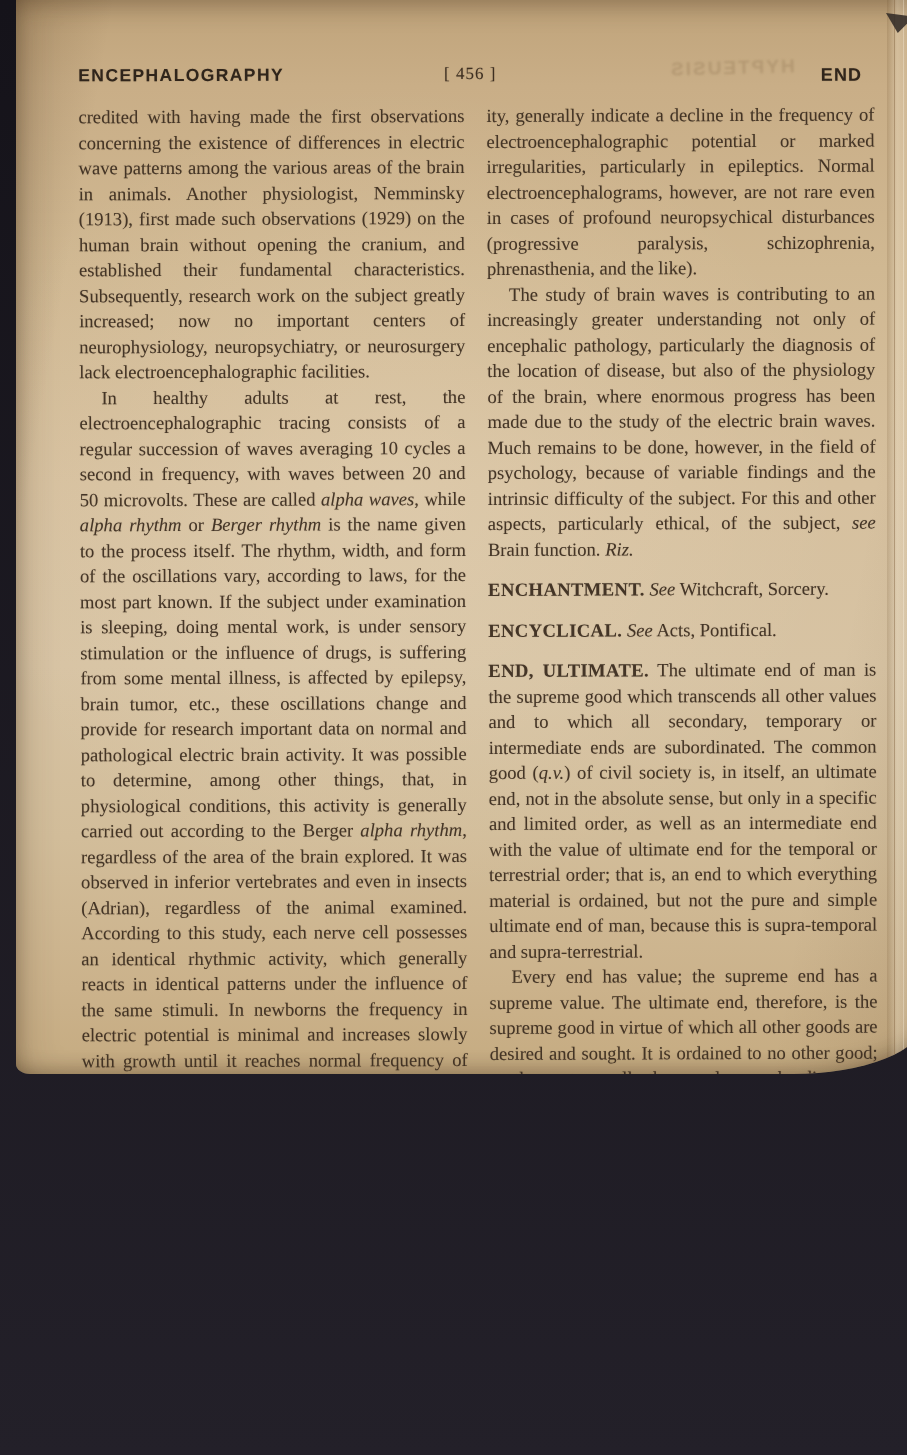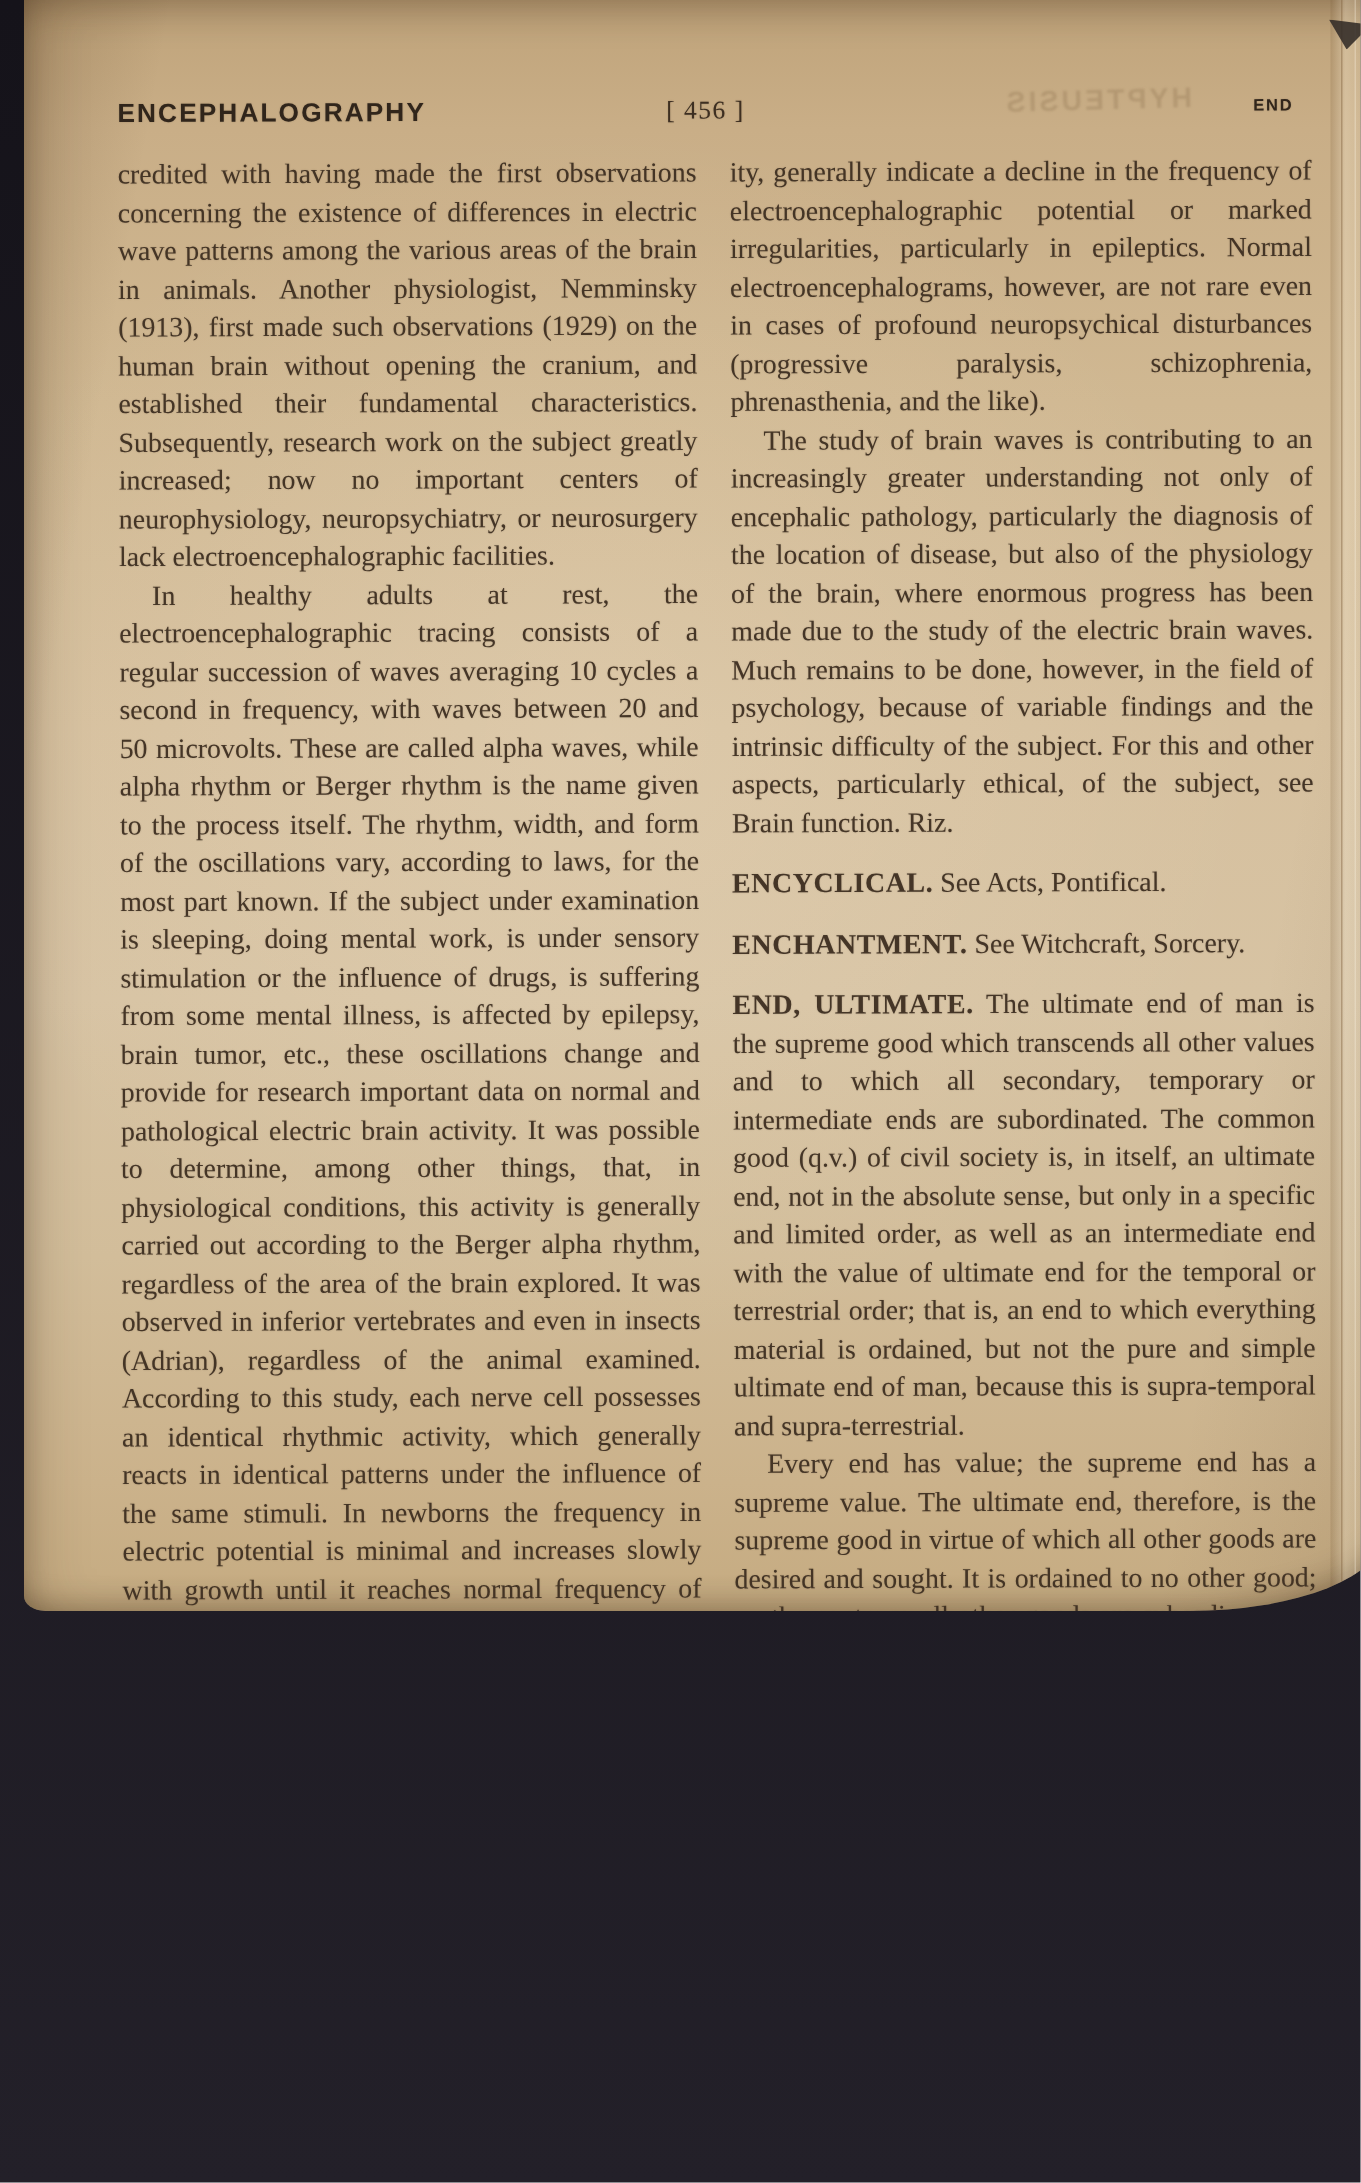--- a/index.html
+++ b/index.html
@@ -67,36 +67,36 @@
     text-shadow: 0 0 1px rgba(62,47,33,0.30);
   }
   .running-head {
     position: absolute; left: 62px; top: 64px; width: 784px; height: 26px;
   }
   .head-left, .head-right {
     font-family: "Liberation Sans", sans-serif;
     font-weight: bold; color: rgba(44,33,24,0.96);
   }
   .head-left { position: absolute; left: 0; top: 0; font-size: 17.5px; letter-spacing: 1.4px; }
-  .head-right { position: absolute; right: 0; top: 2px; font-size: 11px; letter-spacing: 1.2px; }
+  .head-right { position: absolute; right: 0; top: 2px; font-size: 18px; letter-spacing: 1.2px; }
   .head-center {
     position: absolute; left: 50%; top: 0; transform: translateX(-50%);
     font-size: 17px; letter-spacing: 1px; color: rgba(56,42,30,0.95);
   }
   .column {
     position: absolute; top: 103px;
     font-size: 18.6px; line-height: 25.5px;
   }
   .col-left  { left: 62px;  width: 386px; }
   .col-right { left: 470px; width: 388px; }
   .para { margin: 0; text-align: justify; hyphens: auto; }
   .para.indent { text-indent: 22px; }
   .para.spaced { margin-top: 15px; }
   .seg-roman { }
-  .seg-italic { }
+  .seg-italic { font-style: italic; }
   .seg-bold { font-weight: bold; letter-spacing: 0.4px; }
   .seg-smallcaps { font-variant: small-caps; letter-spacing: 2.4px; }
 </style>
 </head>
 <body>
 
 <div class="page">
   <div class="page-edge"></div>
   <div class="corner-mark"></div>
   <div class="show-through">HYPTEUSIS</div>
@@ -108,19 +108,19 @@
       <span class="head-right">END</span>
     </div>
 
     <div class="column col-left">
         <p class="para"><span class="seg-roman">credited with having made the first observations concerning the existence of differences in electric wave patterns among the various areas of the brain in animals. Another physiologist, Nemminsky (1913), first made such observations (1929) on the human brain without opening the cranium, and established their fundamental characteristics. Subsequently, research work on the subject greatly increased; now no important centers of neurophysiology, neuropsychiatry, or neurosurgery lack electroencephalographic facilities.</span></p>
         <p class="para indent"><span class="seg-roman">In healthy adults at rest, the electroencephalographic tracing consists of a regular succession of waves averaging 10 cycles a second in frequency, with waves between 20 and 50 microvolts. These are called </span><span class="seg-italic">alpha waves,</span><span class="seg-roman"> while </span><span class="seg-italic">alpha rhythm</span><span class="seg-roman"> or </span><span class="seg-italic">Berger rhythm</span><span class="seg-roman"> is the name given to the process itself. The rhythm, width, and form of the oscillations vary, according to laws, for the most part known. If the subject under examination is sleeping, doing mental work, is under sensory stimulation or the influence of drugs, is suffering from some mental illness, is affected by epilepsy, brain tumor, etc., these oscillations change and provide for research important data on normal and pathological electric brain activity. It was possible to determine, among other things, that, in physiological conditions, this activity is generally carried out according to the Berger </span><span class="seg-italic">alpha rhythm,</span><span class="seg-roman"> regardless of the area of the brain explored. It was observed in inferior vertebrates and even in insects (Adrian), regardless of the animal examined. According to this study, each nerve cell possesses an identical rhythmic activity, which generally reacts in identical patterns under the influence of the same stimuli. In newborns the frequency in electric potential is minimal and increases slowly with growth until it reaches normal frequency of the alpha rhythm, at the age of nine or ten years. Furthermore, the brain wave frequency decreases as sleep becomes deeper. In brain tissue diseases (tumor, encephalitis, infantile cerebropathy, etc.), serious disturbances, observed in the electric activ-</span></p>
       </div>
     <div class="column col-right">
         <p class="para"><span class="seg-roman">ity, generally indicate a decline in the frequency of electroencephalographic potential or marked irregularities, particularly in epileptics. Normal electroencephalograms, however, are not rare even in cases of profound neuropsychical disturbances (progressive paralysis, schizophrenia, phrenasthenia, and the like).</span></p>
         <p class="para indent"><span class="seg-roman">The study of brain waves is contributing to an increasingly greater understanding not only of encephalic pathology, particularly the diagnosis of the location of disease, but also of the physiology of the brain, where enormous progress has been made due to the study of the electric brain waves. Much remains to be done, however, in the field of psychology, because of variable findings and the intrinsic difficulty of the subject. For this and other aspects, particularly ethical, of the subject, </span><span class="seg-italic">see</span><span class="seg-roman"> Brain function. </span><span class="seg-italic">Riz.</span></p>
+        <p class="para spaced"><span class="seg-bold">ENCHANTMENT.</span><span class="seg-roman"> </span><span class="seg-italic">See</span><span class="seg-roman"> Witchcraft, Sorcery.</span></p>
         <p class="para spaced"><span class="seg-bold">ENCYCLICAL.</span><span class="seg-roman"> </span><span class="seg-italic">See</span><span class="seg-roman"> Acts, Pontifical.</span></p>
-        <p class="para spaced"><span class="seg-bold">ENCHANTMENT.</span><span class="seg-roman"> </span><span class="seg-italic">See</span><span class="seg-roman"> Witchcraft, Sorcery.</span></p>
         <p class="para spaced"><span class="seg-bold">END, ULTIMATE.</span><span class="seg-roman"> The ultimate end of man is the supreme good which transcends all other values and to which all secondary, temporary or intermediate ends are subordinated. The common good (</span><span class="seg-italic">q.v.</span><span class="seg-roman">) of civil society is, in itself, an ultimate end, not in the absolute sense, but only in a specific and limited order, as well as an intermediate end with the value of ultimate end for the temporal or terrestrial order; that is, an end to which everything material is ordained, but not the pure and simple ultimate end of man, because this is supra-temporal and supra-terrestrial.</span></p>
         <p class="para indent"><span class="seg-roman">Every end has value; the supreme end has a supreme value. The ultimate end, therefore, is the supreme good in virtue of which all other goods are desired and sought. It is ordained to no other good; on the contrary, all other goods are subordinated to it. It is, then, the good in the possession of which all longing ultimately finds repose, and from which ultimate and complete happiness flows.</span></p>
       </div>
   </div>
 </div>
 
 </body></html>

